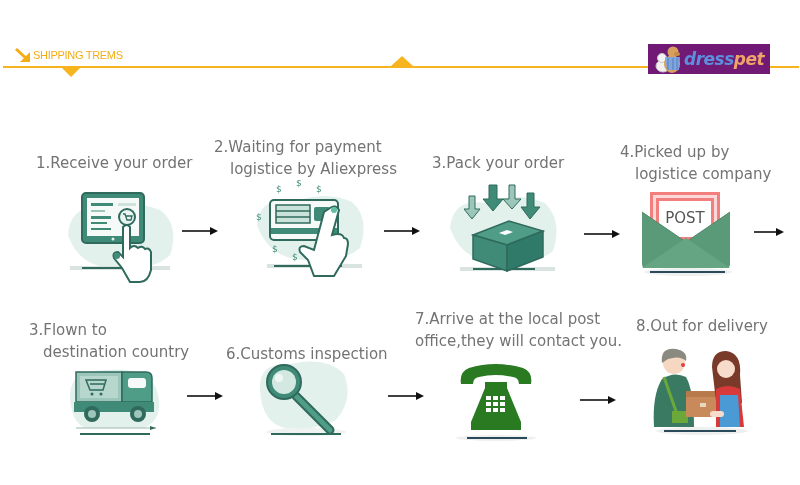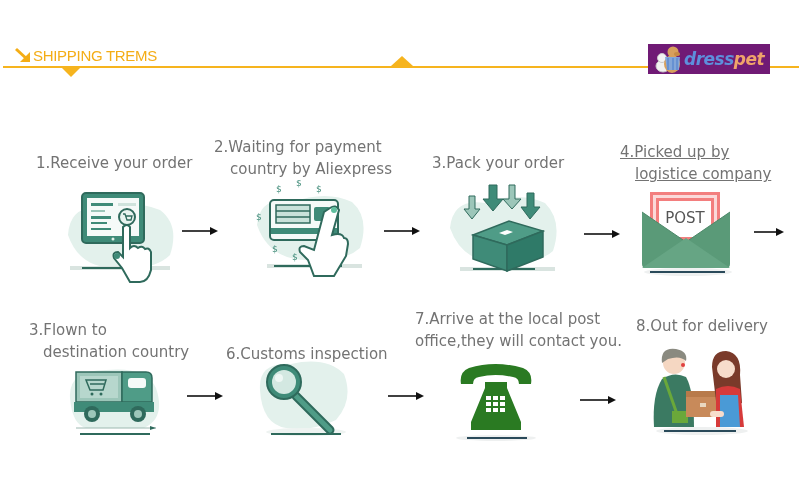--- a/index.html
+++ b/index.html
@@ -1,18 +1,18 @@
 <!DOCTYPE html>
 <html><head>
 <meta charset="utf-8">
 <style>
   html, body { margin:0; padding:0; background:#ffffff; }
   body { width:800px; height:485px; position:relative; overflow:hidden; font-family:"DejaVu Sans", sans-serif; }
   .header-line { position:absolute; left:3px; top:66px; width:796px; height:2px; background:#f6b41e; }
-  .header-title { position:absolute; left:14px; top:46px; color:#f4ad16; font-size:15px; letter-spacing:-0.3px; font-family:"Liberation Sans", sans-serif; display:flex; align-items:center; }
+  .header-title { position:absolute; left:14px; top:46px; color:#f4ad16; font-size:11px; letter-spacing:-0.3px; font-family:"Liberation Sans", sans-serif; display:flex; align-items:center; }
   .header-title .arr { width:18px; height:18px; margin-right:1px; }
   .tri-down { position:absolute; left:61px; top:67px; width:0; height:0; border-left:10px solid transparent; border-right:10px solid transparent; border-top:10px solid #f6b41e; }
   .tri-up { position:absolute; left:391px; top:56px; width:0; height:0; border-left:11px solid transparent; border-right:11px solid transparent; border-bottom:10px solid #f6b41e; }
   .logo { position:absolute; left:648px; top:44px; height:30px; background:#701a75; padding:0 6px 0 4px; display:flex; align-items:center; }
   .logo-text { font-family:"DejaVu Sans", sans-serif; font-style:italic; font-weight:bold; font-size:17px; letter-spacing:-0.5px; }
   .logo-text .a { color:#5d8fdc; }
   .logo-text .b { color:#efa46a; }
   .step-label { position:absolute; font-family:"DejaVu Sans", sans-serif; font-size:15px; color:#737373; line-height:22px; white-space:nowrap; }
   .step-label .l2 { display:block; }
   .icon { position:absolute; }
@@ -65,21 +65,21 @@
   <path d="M63 37 Q67 33 70 37 L70 58 Q74 54 78 58 Q82 55 85 59 Q89 57 91 62 L91 80 Q88 92 80 92 L70 92 L62 78 L54 68 Q52 62 58 62 L63 67 Z" fill="#ffffff" stroke="#2f6a5c" stroke-width="2"></path>
   <circle cx="57" cy="66" r="3" fill="#3f8b78"></circle>
 </svg>
 <svg class="arrow" style="left:182px;top:226px;" viewBox="0 0 36 10">
   <line x1="0" y1="5" x2="30" y2="5" stroke="#111" stroke-width="1.6"></line>
     <polygon points="36,5 28,1 28,9" fill="#111"></polygon>
 </svg>
 
 <div class="step-label" style="left:214px;top:136px;">
   <span class="l2">2.Waiting for payment</span>
-  <span class="l2" style="padding-left:16px;">country by Aliexpress</span>
+  <span class="l2" style="padding-left:16px;">logistice by Aliexpress</span>
 </div>
 <svg class="icon" style="left:252px;top:180px;" width="120" height="100" viewBox="0 0 120 100">
   <path d="M5 45 Q8 15 40 22 Q75 10 100 22 Q118 38 108 68 Q92 82 60 80 Q18 82 5 45Z" fill="#e3f1ec"></path>
   <line x1="15" y1="86" x2="110" y2="86" stroke="#d9e4e0" stroke-width="4"></line>
   <line x1="22" y1="86" x2="90" y2="86" stroke="#2f6a5c" stroke-width="2"></line>
   <text x="24" y="12" font-size="9" fill="#3f8b78" font-family="DejaVu Sans, sans-serif">$</text>
   <text x="44" y="6" font-size="9" fill="#3f8b78" font-family="DejaVu Sans, sans-serif">$</text>
   <text x="64" y="12" font-size="9" fill="#3f8b78" font-family="DejaVu Sans, sans-serif">$</text>
   <text x="4" y="40" font-size="9" fill="#3f8b78" font-family="DejaVu Sans, sans-serif">$</text>
   <text x="20" y="72" font-size="9" fill="#3f8b78" font-family="DejaVu Sans, sans-serif">$</text>
@@ -112,21 +112,21 @@
   <path d="M28 52 L64 38 L98 48 L62 62 Z" fill="#4f9c87" stroke="#2f6a5c" stroke-width="1.5"></path>
   <path d="M28 52 L62 62 L62 88 L28 76 Z" fill="#3f8b78" stroke="#2f6a5c" stroke-width="1.5"></path>
   <path d="M62 62 L98 48 L98 74 L62 88 Z" fill="#2f7a68" stroke="#2f6a5c" stroke-width="1.5"></path>
   <path d="M54 50 L62 47 L68 49 L60 52 Z" fill="#ffffff"></path>
 </svg>
 <svg class="arrow" style="left:584px;top:229px;" viewBox="0 0 36 10">
   <line x1="0" y1="5" x2="30" y2="5" stroke="#111" stroke-width="1.6"></line>
     <polygon points="36,5 28,1 28,9" fill="#111"></polygon>
 </svg>
 
-<div class="step-label" style="left:620px;top:141px;text-decoration:underline;">
+<div class="step-label" style="left:620px;top:141px;">
   <span class="l2">4.Picked up by</span>
   <span class="l2" style="padding-left:15px;">logistice company</span>
 </div>
 <svg class="icon" style="left:640px;top:190px;" width="120" height="90" viewBox="0 0 120 90">
   <ellipse cx="48" cy="82" rx="44" ry="4" fill="#eef0f0"></ellipse>
   <line x1="10" y1="82" x2="85" y2="82" stroke="#2a4a5a" stroke-width="2"></line>
   <rect x="10" y="2" width="70" height="54" fill="#f37e7e"></rect>
   <rect x="13" y="5" width="64" height="48" fill="#fbd9d9"></rect>
   <rect x="16" y="8" width="58" height="42" fill="#f37e7e"></rect>
   <rect x="19" y="11" width="52" height="36" fill="#ffffff"></rect>

